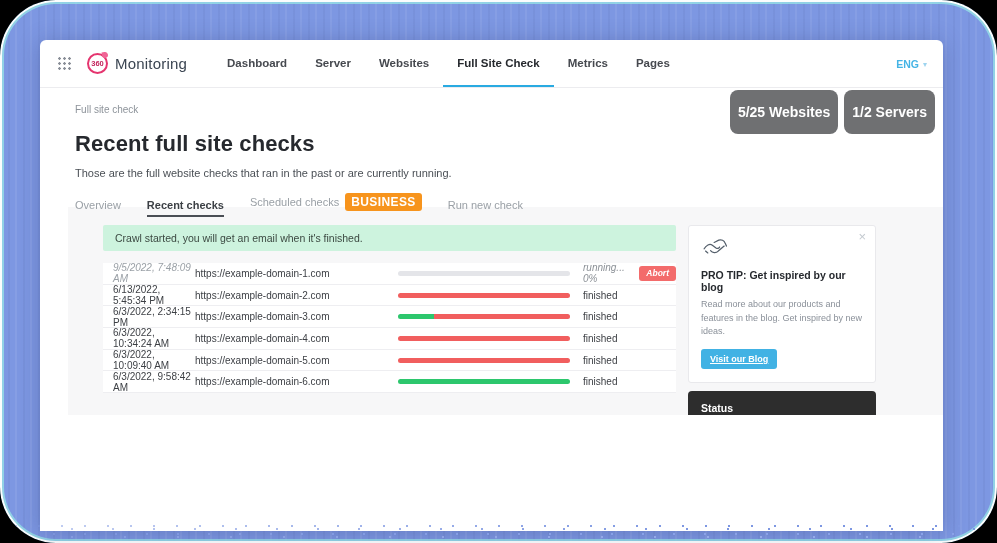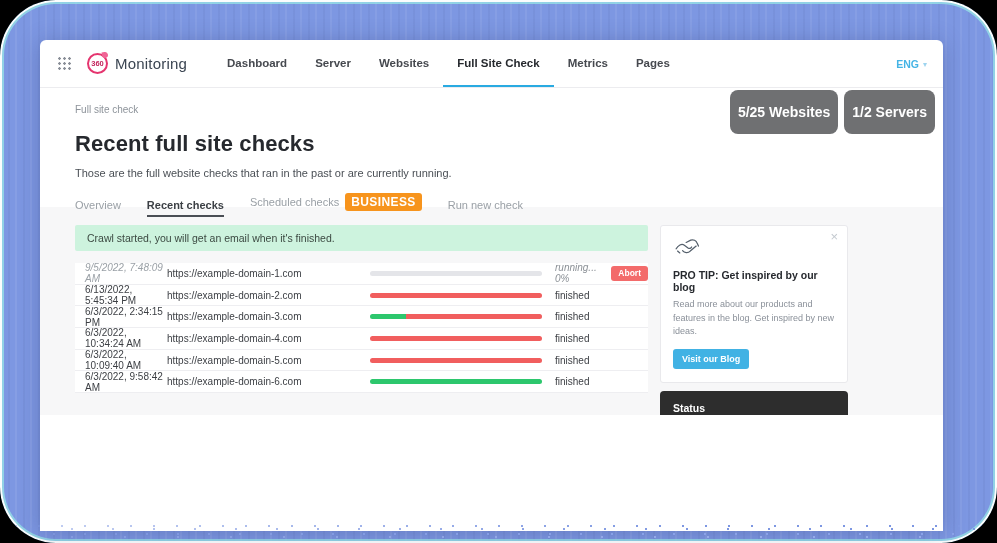--- a/index.html
+++ b/index.html
@@ -34,51 +34,51 @@
   .usage-badge{background:#6f7072;color:#fff;font-size:14px;font-weight:bold;padding:14px 8px;border-radius:8px;}
   .breadcrumb{font-size:10px;color:#8d939a;}
   h1.page-title{margin:16px 0 0;font-size:22px;font-weight:bold;color:#26292e;letter-spacing:.1px;}
   .page-desc{margin-top:10px;font-size:11px;color:#4a4f55;}
   .tabs{margin-top:14px;display:flex;align-items:flex-end;gap:26px;font-size:11px;}
   .tab{color:#9aa0a6;cursor:pointer;display:flex;align-items:center;gap:6px;padding-bottom:4px;border-bottom:2px solid transparent;}
   .tab.active{color:#3c4045;font-weight:bold;border-bottom:2px solid #4a4f55;}
   .tab-badge{background:#f7941d;color:#fff;font-size:12px;font-weight:bold;padding:2px 6px;border-radius:3px;letter-spacing:.4px;}
 
   
-  .content{display:flex;background:#f7f7f8;height:208px;overflow:hidden;padding:0 14px 0 35px;}
+  .content{display:flex;background:#f7f7f8;height:208px;overflow:hidden;padding:0 14px 0 35px;margin-left:28px;}
   .left-col{width:573px;}
   .right-col{width:188px;margin-left:12px;}
 
   .alert-success{margin-top:18px;height:26px;line-height:26px;background:#cdf3de;border-radius:2px;
     padding:0 12px;font-size:10.5px;color:#3c4a42;}
 
   .table{margin-top:12px;background:#fff;font-size:10px;}
   .thead{display:flex;background:#d3d5d9;height:19px;align-items:center;}
   .th{font-weight:bold;color:#393c41;font-size:8.5px;letter-spacing:.3px;}
   .tr{display:flex;align-items:center;height:21.7px;background:#fff;border-bottom:1px solid #eeeef1;cursor:pointer;}
   .c-date{width:92px;padding-left:10px;}
   .c-page{width:203px;}
   .c-result{width:185px;display:flex;align-items:center;}
   .c-status{flex:1;display:flex;align-items:center;}
   .td{color:#3c3f44;}
   .date-running{font-style:italic;color:#9aa0a6;}
   .status-running{font-style:italic;color:#8b9096;}
   .bar{width:172px;height:5px;border-radius:3px;overflow:hidden;display:flex;background:#e9eaee;}
   .bar-seg{height:100%;}
-  .abort-btn{margin-left:7px;background:#f36b6b;color:#fff;font-size:8.5px;font-weight:bold;
+  .abort-btn{margin-left:7px;background:#f36b6b;color:#fff;font-size:8.5px;font-style:italic;font-weight:bold;
     padding:2.5px 7px;border-radius:3px;border:none;cursor:pointer;}
 
   
   .protip-card{margin-top:18px;background:#fff;border:1px solid #e9e9ec;border-radius:3px;padding:11px 12px 13px;position:relative;}
   .close-x{position:absolute;top:4px;right:9px;color:#c3c9cf;font-size:13px;cursor:pointer;line-height:1;}
   .protip-icon{color:#55606c;}
   .protip-title{margin-top:8px;font-size:10.5px;font-weight:bold;color:#26292e;}
   .protip-body{margin-top:5px;font-size:9px;color:#8a9099;line-height:1.5;}
   .blog-btn{margin-top:10px;background:#41b2e4;color:#fff;border:none;border-radius:3px;
-    font-size:9px;font-weight:bold;padding:5px 9px;cursor:pointer;}
+    font-size:9px;font-weight:bold;padding:5px 9px;cursor:pointer;text-decoration:underline;}
 
   .status-card{margin-top:8px;background:#2d2d2d;border-radius:4px;padding:11px 13px;height:120px;}
   .status-title{color:#fff;font-size:10.5px;font-weight:bold;}
 
   
   .spray{position:absolute;left:14px;right:14px;bottom:3px;height:18px;z-index:4;pointer-events:none;
     background-image:
       radial-gradient(circle at 2px 4px,#7d97e2 1px,transparent 1.4px),
       radial-gradient(circle at 9px 12px,#8aa2e8 .9px,transparent 1.3px),
       radial-gradient(circle at 17px 7px,#7d97e2 1.1px,transparent 1.5px),

